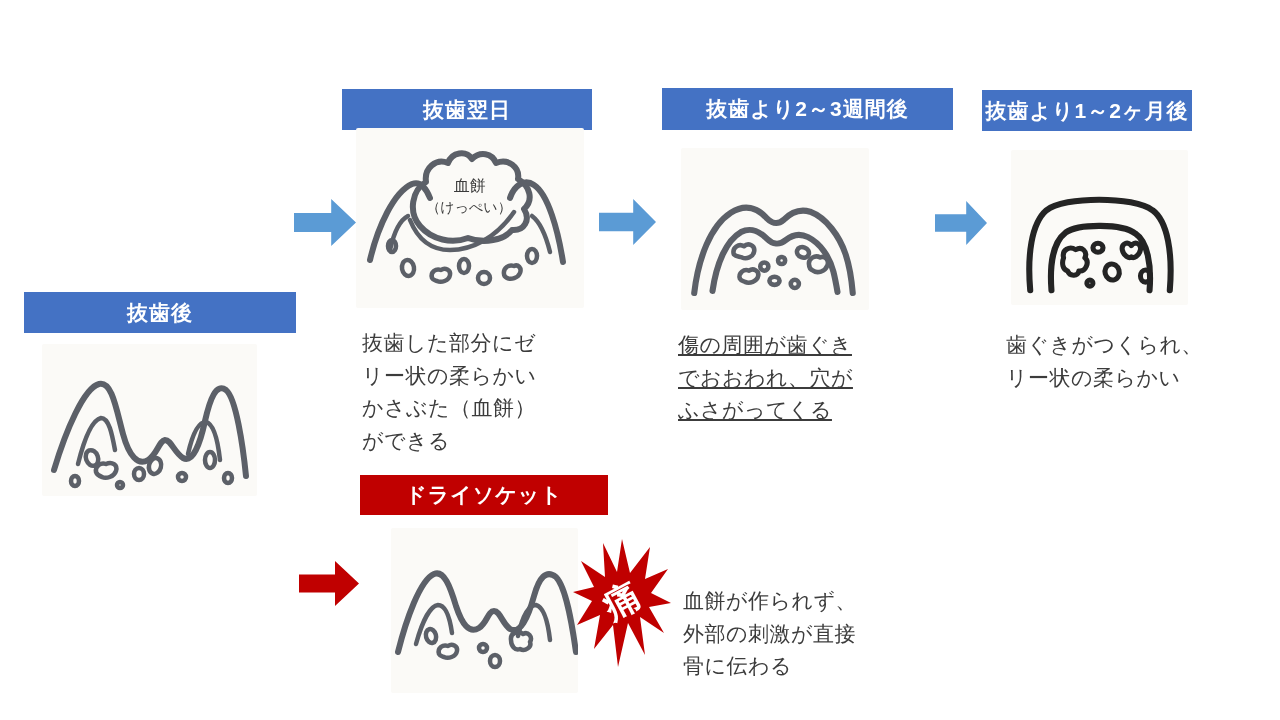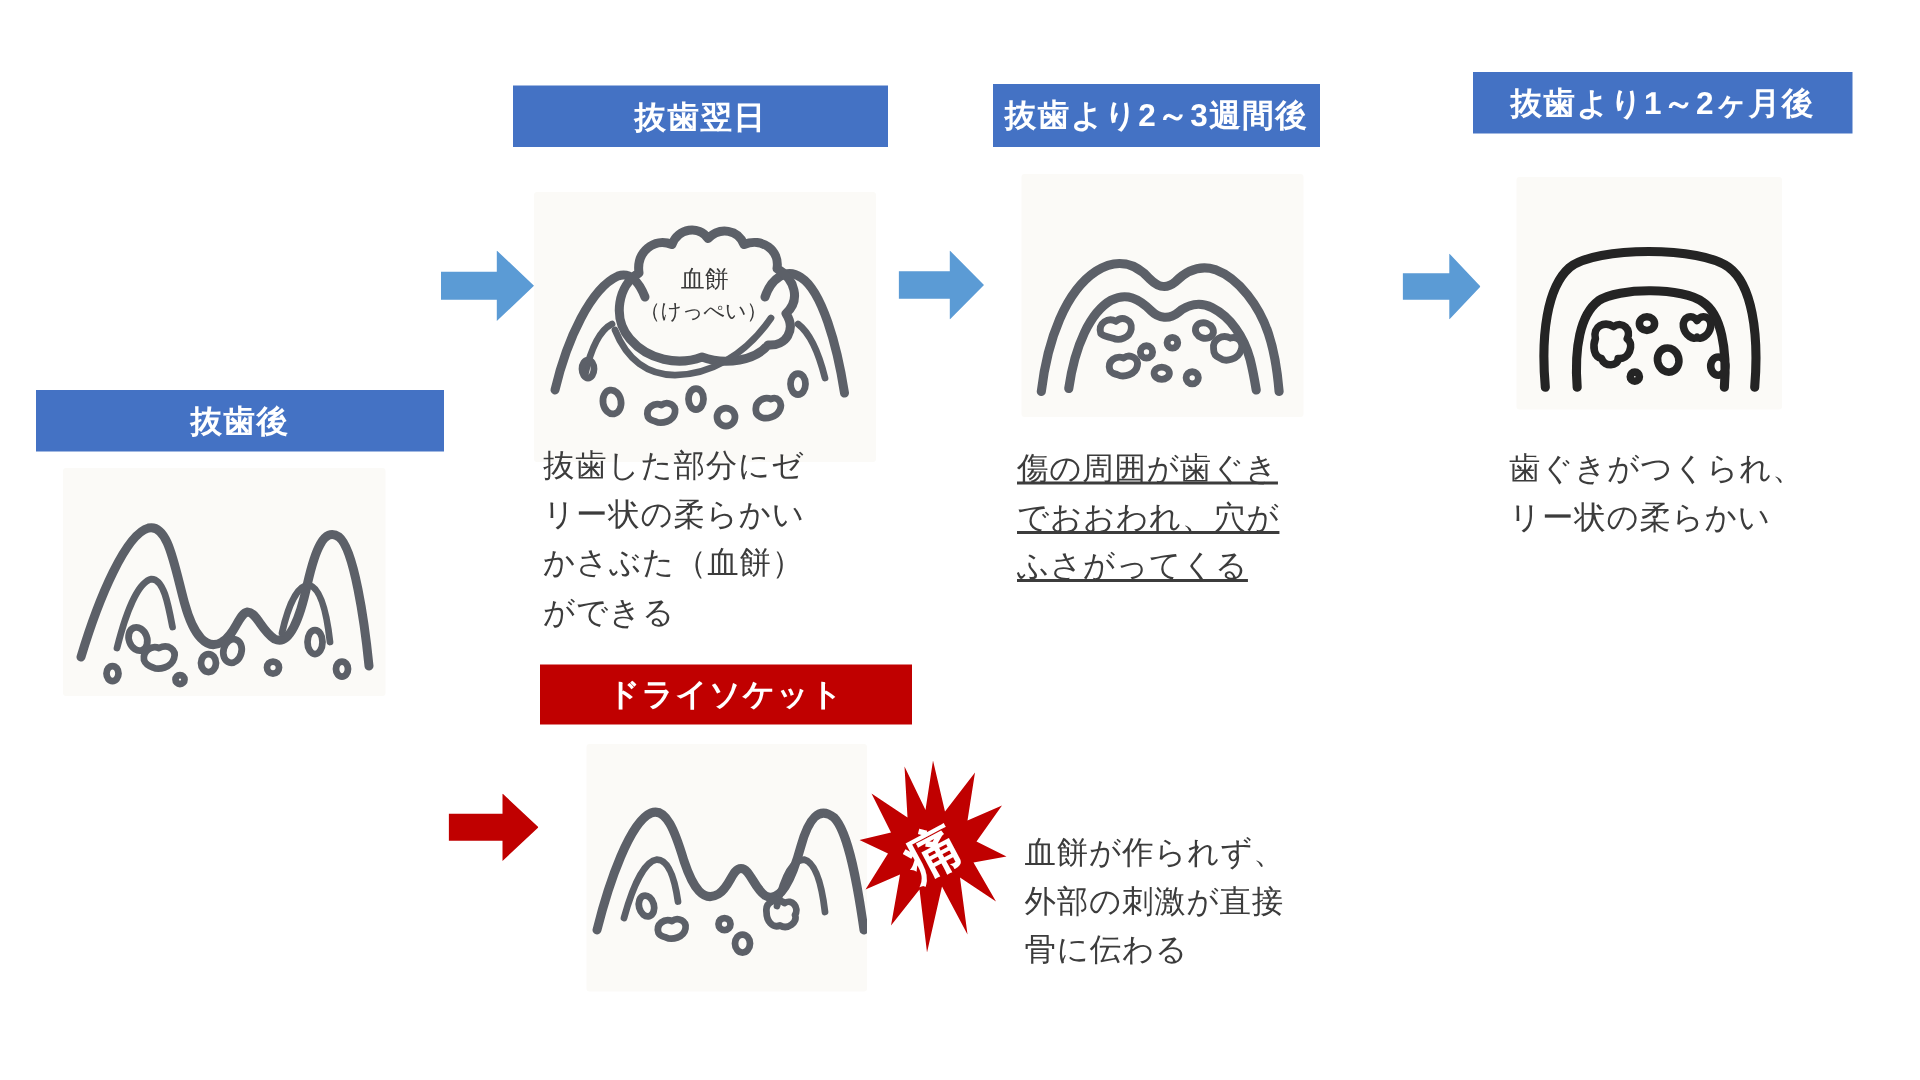--- a/index.html
+++ b/index.html
@@ -7,21 +7,21 @@
     --text_dark:#3C3C3C; --sketch_gray:#5C6068; --sketch_dark:#242424;
     --paper:#FBFAF7; --background:#FFFFFF;
   }
   * { margin:0; padding:0; box-sizing:border-box; }
   html,body { width:1280px; height:720px; overflow:hidden; }
   body {
     background:var(--background);
     font-family:"Liberation Sans","DejaVu Sans",sans-serif;
     position:relative;
   }
-  .abs { position:absolute; }
+  .abs { position:absolute;margin-top:32px; }
   .stage-header {
     background:var(--header_blue);
     color:#fff; font-weight:700; font-size:21px; letter-spacing:1px;
     display:flex; align-items:center; justify-content:center;
     height:41px;
   }
   .stage-header.red { background:var(--accent_red); }
   .illustration {
     background:var(--paper); border-radius:2px;
     display:flex; align-items:center; justify-content:center;
@@ -69,21 +69,21 @@
       <ellipse class="pebble" cx="78" cy="141" rx="3" ry="3"></ellipse>
     </svg>
   </div>
 
   <div class="abs block-arrow blue" style="left:294px; top:167px; width:62px; height:47px;"></div>
 
   <div class="abs stage-header" style="left:342px; top:57px; width:250px;">
     <span>抜歯翌日</span>
   </div>
 
-  <div class="abs illustration" style="left:356px; top:128px; width:228px; height:180px;">
+  <div class="abs illustration" style="left:356px; top:96px; width:228px; height:180px;">
     <svg viewBox="0 0 228 180">
       <path class="sketch-line" d="M14,132 C22,98 38,64 56,56 C64,53 70,60 74,70"></path>
       <path class="sketch-line" d="M154,70 C158,58 168,50 178,57 C192,66 202,102 207,134"></path>
       <path class="sketch-line" d="M64,98 C52,84 56,62 70,54 C68,40 80,30 92,35 C96,24 110,22 116,31 C124,23 136,25 140,35 C152,30 164,39 162,51 C174,58 178,72 168,81 C175,92 168,103 156,102 C148,112 128,116 112,110 C96,116 76,112 64,98 Z"></path>
       <path class="sketch-line thin" d="M54,92 C62,112 76,122 94,122 C116,122 140,110 158,84"></path>
       <path class="sketch-line thin" d="M34,122 C38,104 44,92 52,88"></path>
       <path class="sketch-line thin" d="M176,88 C184,94 190,108 194,124"></path>
       <ellipse class="pebble" cx="36" cy="118" rx="4" ry="6"></ellipse>
       <ellipse class="pebble" cx="52" cy="140" rx="6" ry="8" transform="rotate(-10 52 140)"></ellipse>
       <path class="pebble" d="M76,150 C74,144 80,140 85,142 C89,139 95,142 94,147 C93,153 85,155 81,153 C78,152 77,152 76,150 Z"></path>
@@ -98,21 +98,21 @@
     </svg>
   </div>
 
   <div class="abs description" style="left:362px; top:297px; width:258px;font-family:Liberation Mono, monospace;">抜歯した部分にゼ
 リー状の柔らかい
 かさぶた（血餅）
 ができる</div>
 
   <div class="abs block-arrow blue" style="left:599px; top:167px; width:57px; height:46px;"></div>
 
-  <div class="abs stage-header" style="left:662px; top:56px; width:218px; height:42px;">
+  <div class="abs stage-header" style="left:662px; top:56px; width:291px; height:42px;">
     <span>抜歯より2～3週間後</span>
   </div>
 
   <div class="abs illustration" style="left:681px; top:116px; width:188px; height:162px;">
     <svg viewBox="0 0 185 158">
       <path class="sketch-line" d="M13,142 C17,108 29,76 49,63 C63,54 75,58 84,68 C90,74 95,75 101,70 C108,63 117,59 127,62 C143,68 156,86 162,104 C166,116 168,130 169,142"></path>
       <path class="sketch-line" d="M31,140 C35,112 45,90 59,82 C69,77 77,81 85,89 C90,94 97,95 103,90 C109,85 117,83 125,87 C137,93 146,106 150,121 C152,129 153,135 154,141"></path>
       <path class="pebble" d="M52,104 C50,97 57,93 62,96 C66,92 73,95 72,101 C71,107 64,109 60,107 C57,106 54,106 52,104 Z"></path>
       <ellipse class="pebble" cx="82" cy="116" rx="4" ry="4"></ellipse>
       <ellipse class="pebble" cx="99" cy="110" rx="3.5" ry="3.5"></ellipse>
@@ -123,21 +123,21 @@
       <ellipse class="pebble" cx="112" cy="133" rx="4" ry="4"></ellipse>
     </svg>
   </div>
 
   <div class="abs description" style="left:678px; top:297px; width:252px;text-decoration:underline;">傷の周囲が歯ぐき
 でおおわれ、穴が
 ふさがってくる</div>
 
   <div class="abs block-arrow blue" style="left:935px; top:169px; width:52px; height:44px;"></div>
 
-  <div class="abs stage-header" style="left:982px; top:48px; width:253px;">
+  <div class="abs stage-header" style="left:982px; top:58px; width:210px;">
     <span>抜歯より1～2ヶ月後</span>
   </div>
 
   <div class="abs illustration" style="left:1011px; top:118px; width:177px; height:155px;">
     <svg viewBox="0 0 175 152">
       <path class="sketch-line dark" d="M19,138 C16,104 20,72 35,59 C52,45 122,45 140,59 C155,70 160,102 157,138"></path>
       <path class="sketch-line dark" d="M40,138 C38,112 42,90 54,81 C67,72 110,72 123,82 C135,90 139,113 137,138"></path>
       <ellipse class="pebble dark" cx="86" cy="96" rx="5" ry="4.5"></ellipse>
       <path class="pebble dark" d="M110,98 C109,92 116,89 119,94 C122,89 129,92 128,98 C127,104 121,107 119,105 C117,107 111,104 110,98 Z"></path>
       <path class="pebble dark" d="M52,106 C50,98 58,94 64,98 C70,94 76,100 73,106 C78,110 74,120 67,119 C67,124 58,125 56,119 C51,118 50,111 52,106 Z"></path>

